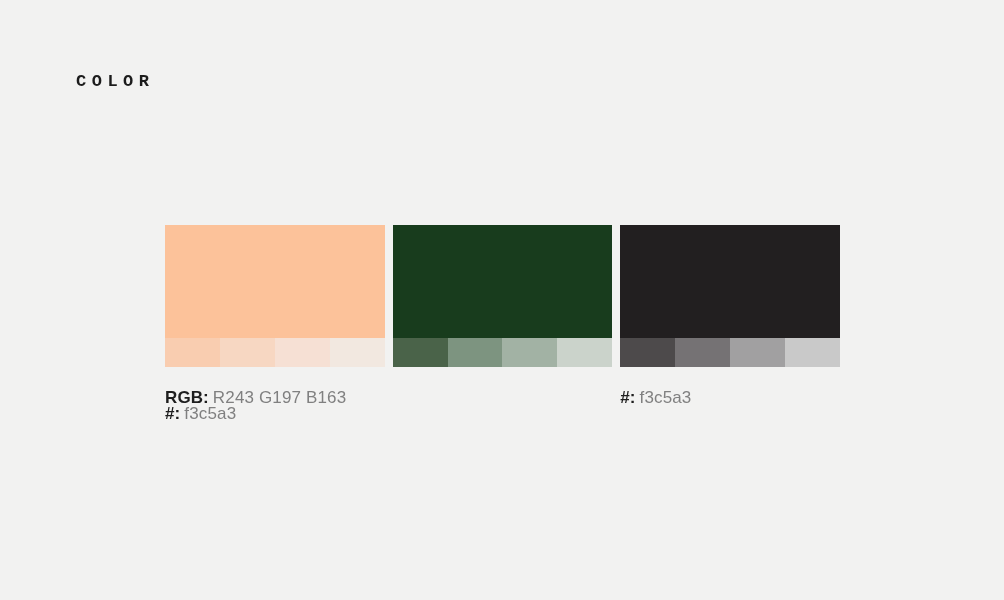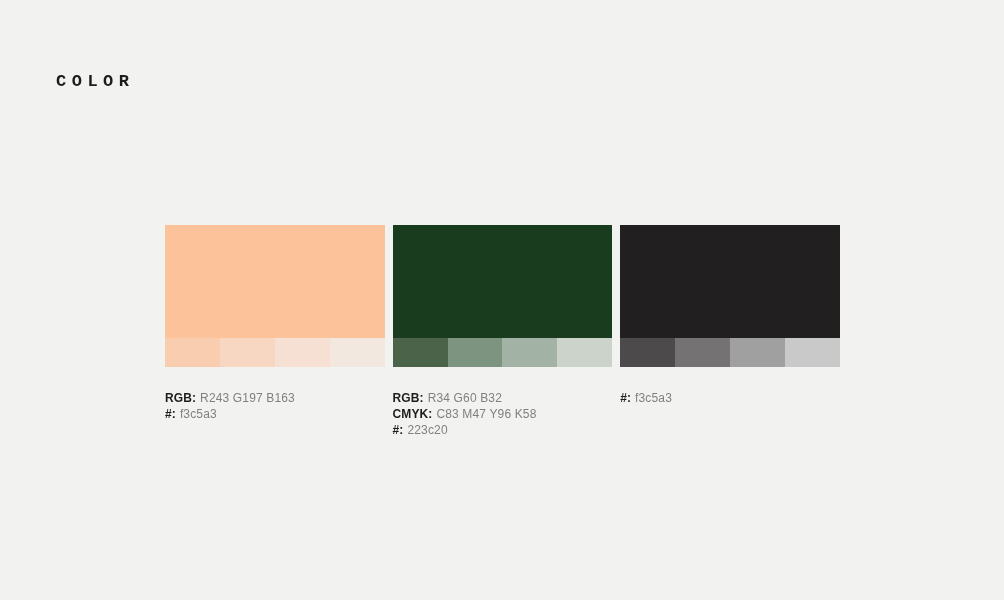--- a/index.html
+++ b/index.html
@@ -9,21 +9,21 @@
   body {
     width: 1004px;
     height: 600px;
     background: #f2f2f1;
     font-family: "Liberation Sans", sans-serif;
     overflow: hidden;
     position: relative;
   }
   #page-title {
     position: absolute;
-    left: 56px;
+    left: 76px;
     top: 70px;
     font-family: "Liberation Mono", "DejaVu Sans Mono", monospace;
     font-size: 17px;
     font-weight: bold;
     letter-spacing: 5.5px;
     color: #1c1c1c;
     line-height: 24px;
     white-space: pre;
   }
   #palette {
@@ -49,21 +49,21 @@
     flex-direction: row;
     height: 29px;
     width: 100%;
   }
   .tint {
     flex: 1 1 0;
     height: 100%;
   }
   .swatch-info {
     margin-top: 23px;
-    font-size: 12px;
+    font-size: 17px;
     line-height: 16px;
     color: #7d7d7d;
     white-space: nowrap;
   }
   .info-row {
     display: block;
     height: 16px;
   }
   .info-label {
     font-weight: bold;
@@ -102,31 +102,20 @@
   </div>
 
   <div class="swatch-card">
     <div class="swatch-main" style="background: rgb(24, 60, 29);"></div>
     <div class="swatch-tints">
       <div class="tint" style="background: rgb(74, 99, 73);"></div>
       <div class="tint" style="background: rgb(125, 148, 128);"></div>
       <div class="tint" style="background: rgb(162, 178, 164);"></div>
       <div class="tint" style="background: rgb(203, 211, 203);"></div>
     </div>
-    <div class="swatch-info">
-      <span class="info-row">
-        <span class="info-label">RGB:</span><span class="info-value">R34 G60 B32</span>
-      </span>
-      <span class="info-row">
-        <span class="info-label">CMYK:</span><span class="info-value">C83 M47 Y96 K58</span>
-      </span>
-      <span class="info-row">
-        <span class="info-label">#:</span><span class="info-value">223c20</span>
-      </span>
-    </div>
   </div>
 
   <div class="swatch-card">
     <div class="swatch-main" style="background: rgb(34, 31, 32);"></div>
     <div class="swatch-tints">
       <div class="tint" style="background: rgb(77, 74, 75);"></div>
       <div class="tint" style="background: rgb(117, 114, 116);"></div>
       <div class="tint" style="background: rgb(161, 160, 161);"></div>
       <div class="tint" style="background: rgb(201, 201, 201);"></div>
     </div>

